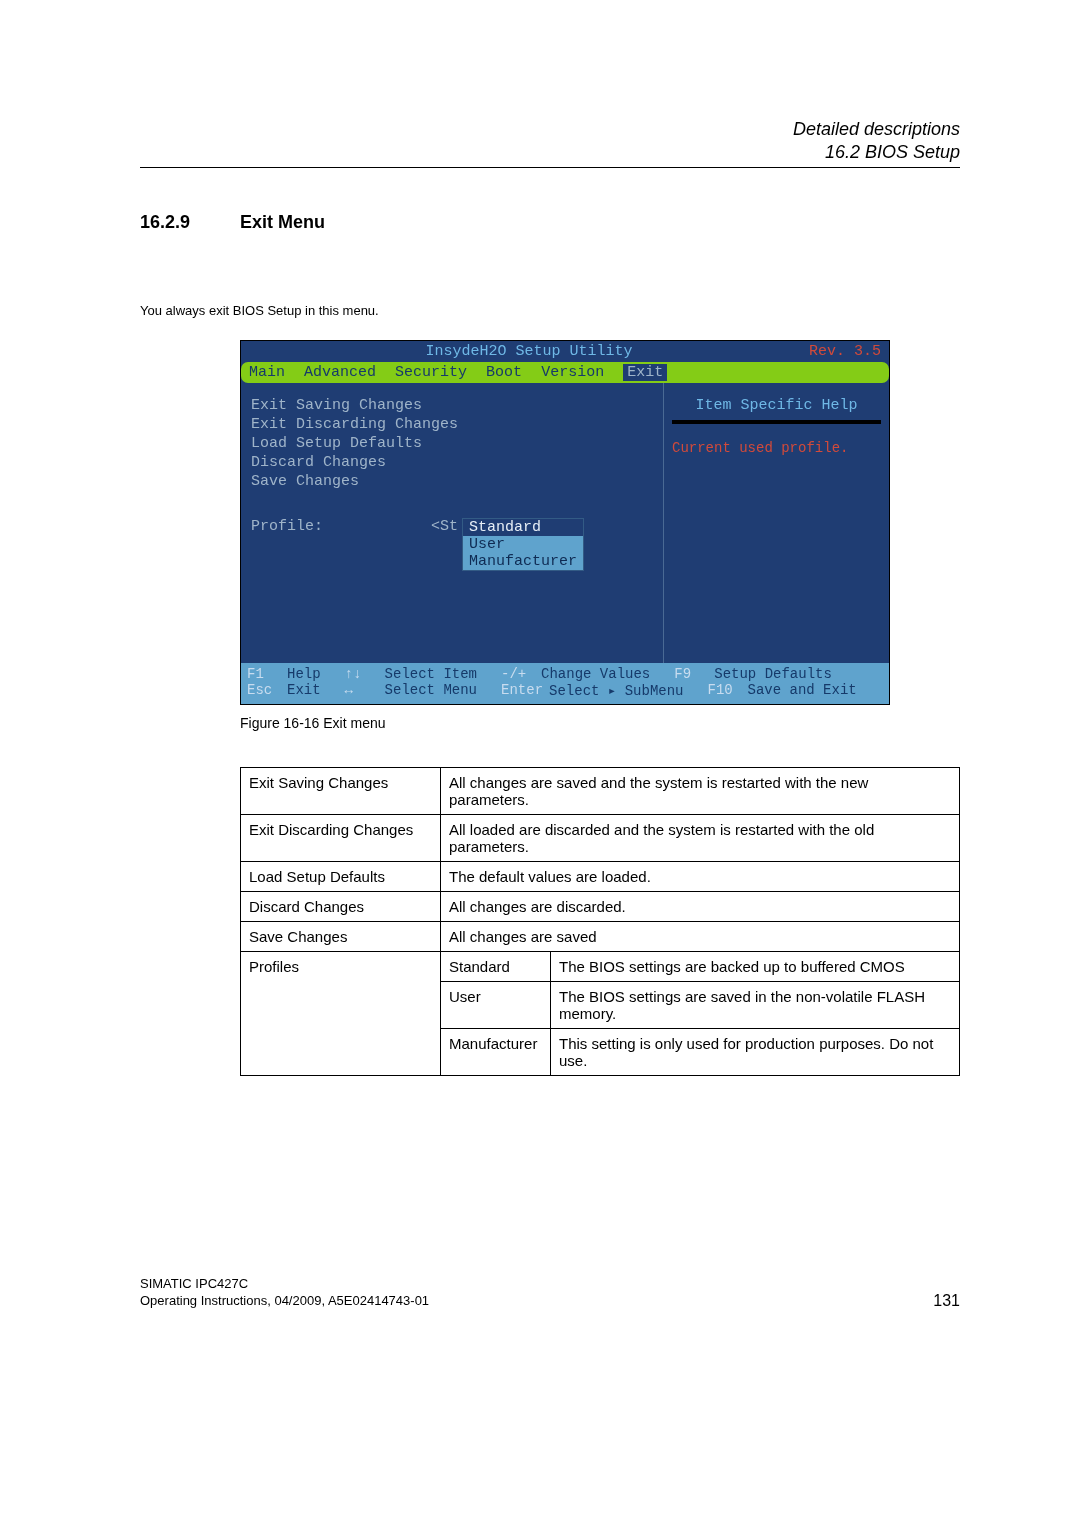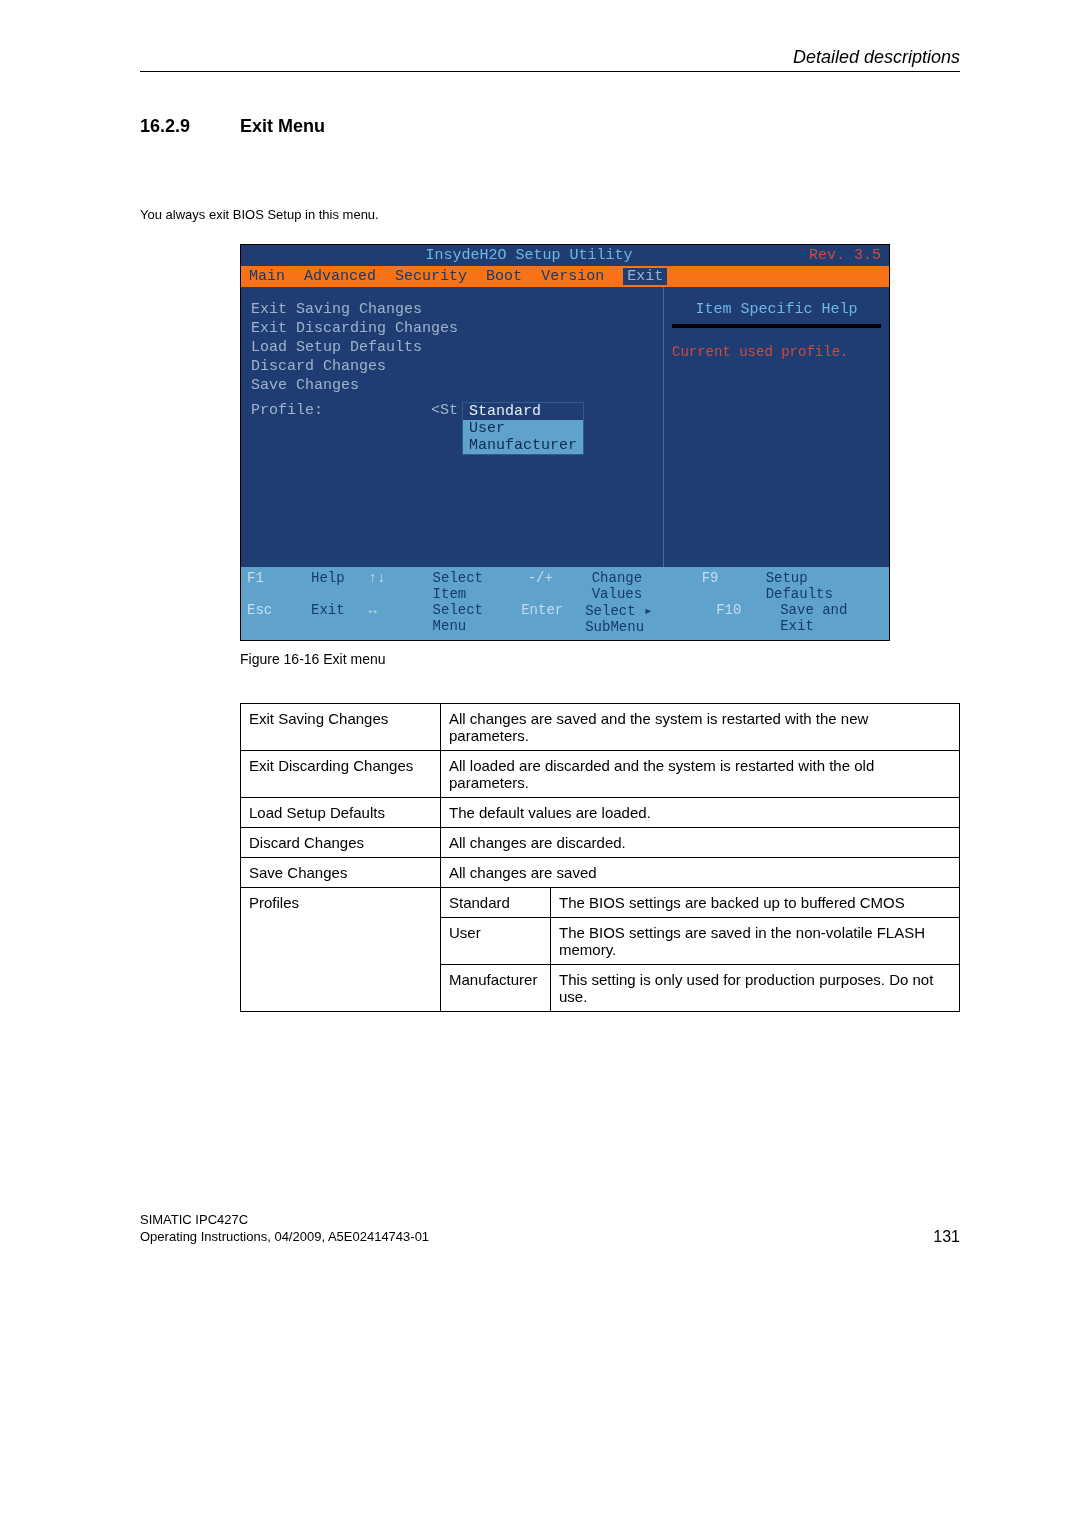--- a/index.html
+++ b/index.html
@@ -5,21 +5,21 @@
   * { box-sizing: border-box; }
   body {
     margin: 0;
     padding: 0;
     font-family: Arial, Helvetica, sans-serif;
     background: #fff;
     color: #000;
     width: 1080px;
   }
   .page {
-    padding: 46px 120px 60px 140px;
+    padding: 118px 120px 60px 140px;
   }
   .header-area {
     border-bottom: 1.5px solid #000;
     padding-bottom: 2px;
     margin-bottom: 44px;
   }
   .header-right {
     text-align: right;
     font-style: italic;
     font-size: 18px;
@@ -53,22 +53,23 @@
     border: 1px solid #000;
   }
   .bios-titlebar {
     display: flex;
     padding: 2px 8px;
     background: #1f3d73;
   }
   .bios-titlebar .t-left { color: #6fb8e6; }
   .bios-titlebar .t-right { color: #d24a3a; }
   .bios-tabs {
-    background: #f97316;
+    background: #84cc16;
     padding: 2px 8px;
+    border-radius: 7px;
   }
   .bios-tabs span {
     color: #163a6a;
     margin-right: 10px;
   }
   .bios-tabs .active {
     background: #1f3d73;
     color: #9fb4c9;
     padding: 0 4px;
   }
@@ -77,21 +78,21 @@
     min-height: 280px;
   }
   .bios-left {
     flex: 1;
     padding: 14px 10px;
     border-right: 1px solid #4a6a94;
     position: relative;
   }
   .bios-left .item { color: #9fb4c9; margin-bottom: 2px; }
   .bios-left .profile-row {
-    margin-top: 8px;
+    margin-top: 28px;
     display: flex;
     align-items: flex-start;
   }
   .bios-left .profile-label { width: 180px; color: #9fb4c9; }
   .bios-left .profile-prefix { color: #9fb4c9; margin-right: 4px; }
   .popup {
     background: #5fa3cd;
     border: 1px solid #335b85;
     color: #0f2b53;
     display: inline-block;
@@ -116,21 +117,21 @@
     padding-bottom: 6px;
     margin-bottom: 16px;
   }
   .bios-right .help-text { color: #d24a3a; font-size: 14px; }
   .bios-footer {
     background: #5fa3cd;
     padding: 3px 6px 5px 6px;
     font-size: 14px;
   }
   .bios-footer-row { display: flex; }
-  .bios-footer-row > div { display: flex; gap: 24px; }
+  .bios-footer-row > div { display: flex; }
   .kf { color: #c8dcef; margin-right: 6px; min-width: 34px; }
   .lf { color: #163a6a; margin-right: 24px; }
   .figure-caption {
     margin-left: 100px;
     font-size: 14px;
     margin-top: 10px;
     margin-bottom: 36px;
   }
   table.desc {
     margin-left: 100px;
@@ -154,20 +155,21 @@
   .page-footer .right { font-size: 16px; }
 </style>
 </head>
 <body>
 
 <div class="page">
 
   <div class="header-area">
     <div class="header-right">
       <div>Detailed descriptions</div>
+      <div>16.2 BIOS Setup</div>
     </div>
   </div>
 
   <div class="section-row">
     <div class="section-num">16.2.9</div>
     <div class="section-title">Exit Menu</div>
   </div>
 
   <div class="intro-text">You always exit BIOS Setup in this menu.</div>
 

